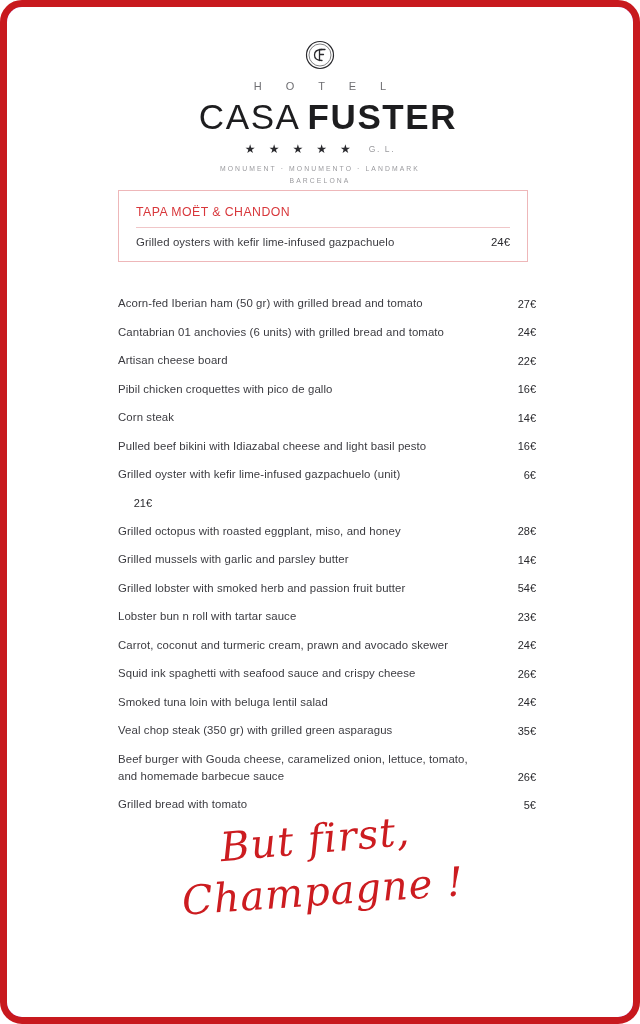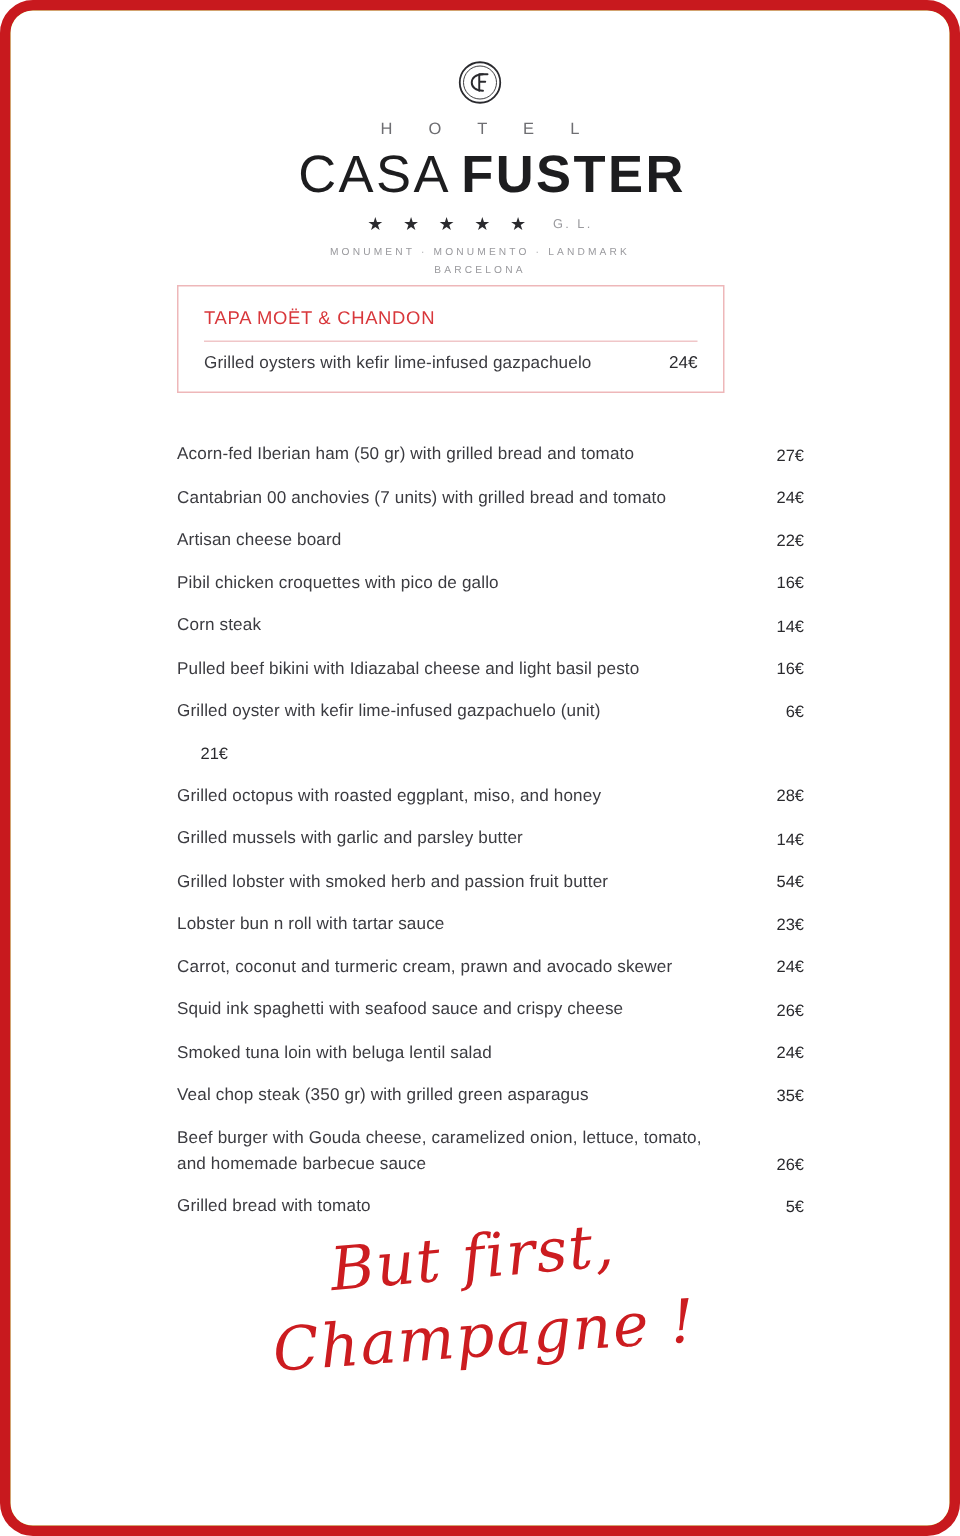--- a/index.html
+++ b/index.html
@@ -15,21 +15,21 @@
     position: relative;
     overflow: hidden;
   }
 
   
   .page-frame {
     position: absolute;
     inset: 0;
     border: 7px solid #c8191e;
     border-radius: 22px;
-    background: #bef264;
+    background: #a21caf;
     overflow: hidden;
   }
 
   .page-inner {
     position: absolute;
     inset: 0;
     background: #ffffff;
   }
 
   
@@ -92,21 +92,21 @@
     letter-spacing: 2.1px;
     color: #9a9a9e;
     line-height: 1.75;
   }
 
   
   .tapa-box {
     position: absolute;
     left: 111px;
     top: 183px;
-    width: 365px;
+    width: 410px;
     border: 1px solid #eeb7b9;
     padding: 14px 17px 13px 17px;
     background: #fff;
   }
 
   .tapa-title {
     color: #d8373b;
     font-size: 12.3px;
     letter-spacing: 0.45px;
     font-weight: 400;
@@ -235,21 +235,21 @@
         <span class="price">24€</span>
       </div>
     </div>
 
     <div class="dish-list" id="dish-list">
         <div class="dish-row">
           <span class="dish-name">Acorn-fed Iberian ham (50 gr) with grilled bread and tomato</span>
           <span class="dish-price">27€</span>
         </div>
         <div class="dish-row">
-          <span class="dish-name">Cantabrian 00 anchovies (7 units) with grilled bread and tomato</span>
+          <span class="dish-name">Cantabrian 01 anchovies (6 units) with grilled bread and tomato</span>
           <span class="dish-price">24€</span>
         </div>
         <div class="dish-row">
           <span class="dish-name">Artisan cheese board</span>
           <span class="dish-price">22€</span>
         </div>
         <div class="dish-row">
           <span class="dish-name">Pibil chicken croquettes with pico de gallo</span>
           <span class="dish-price">16€</span>
         </div>

